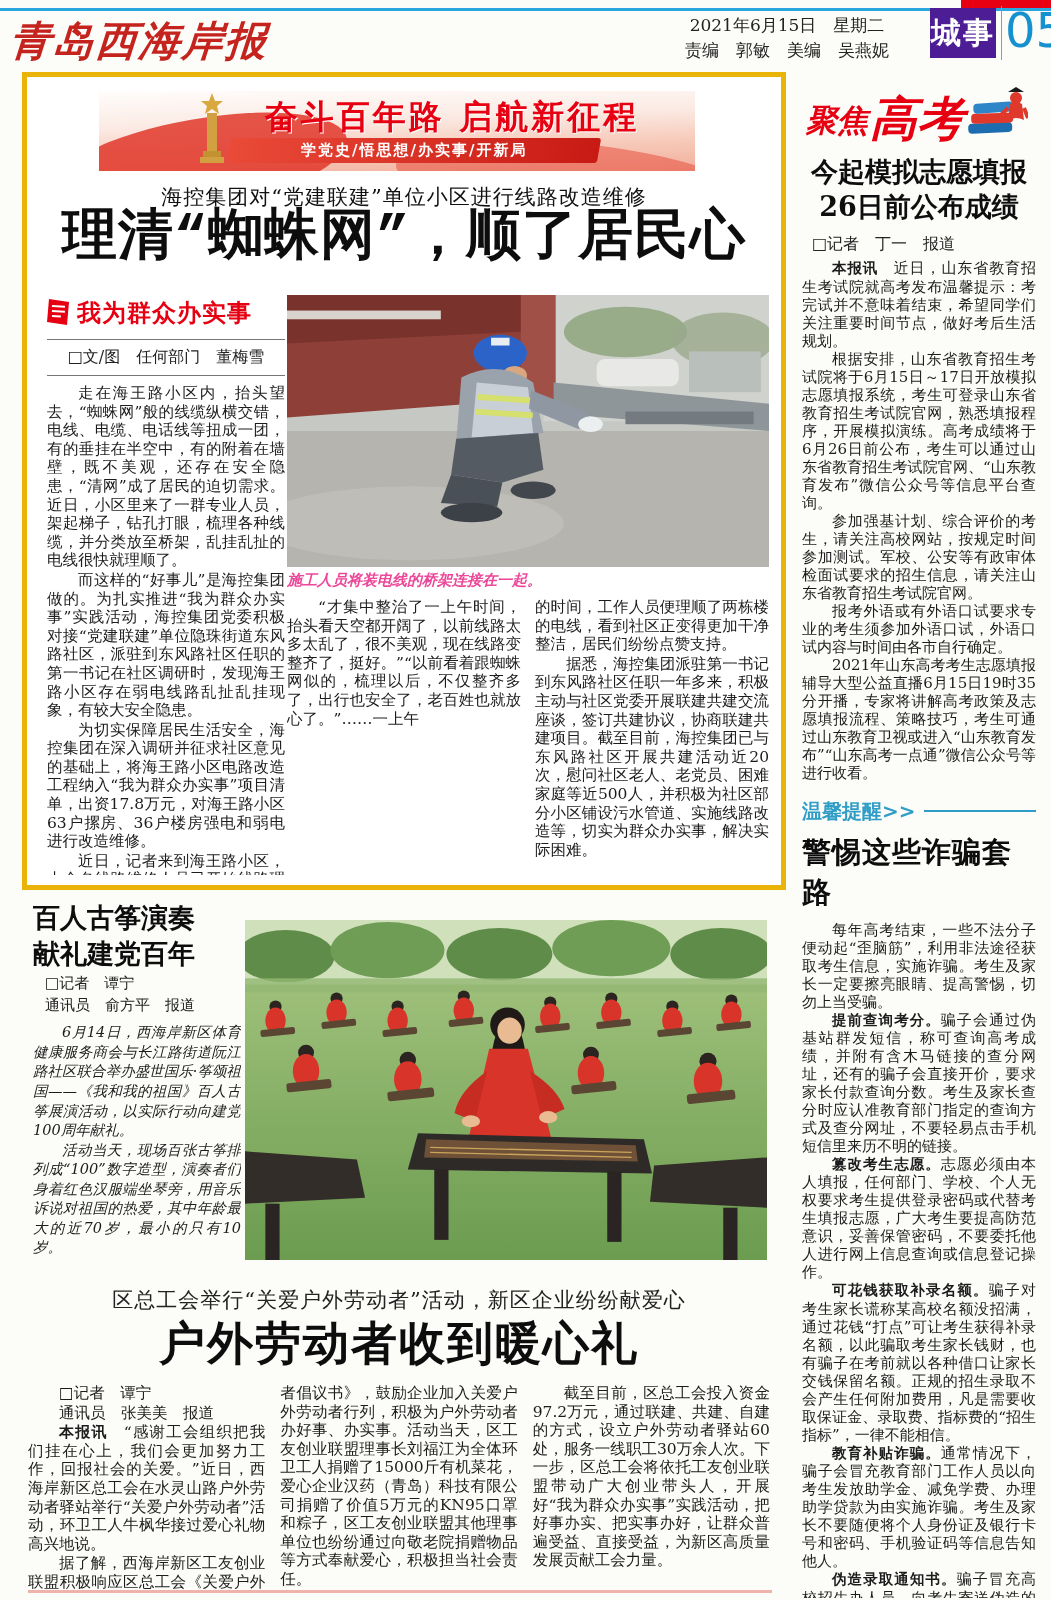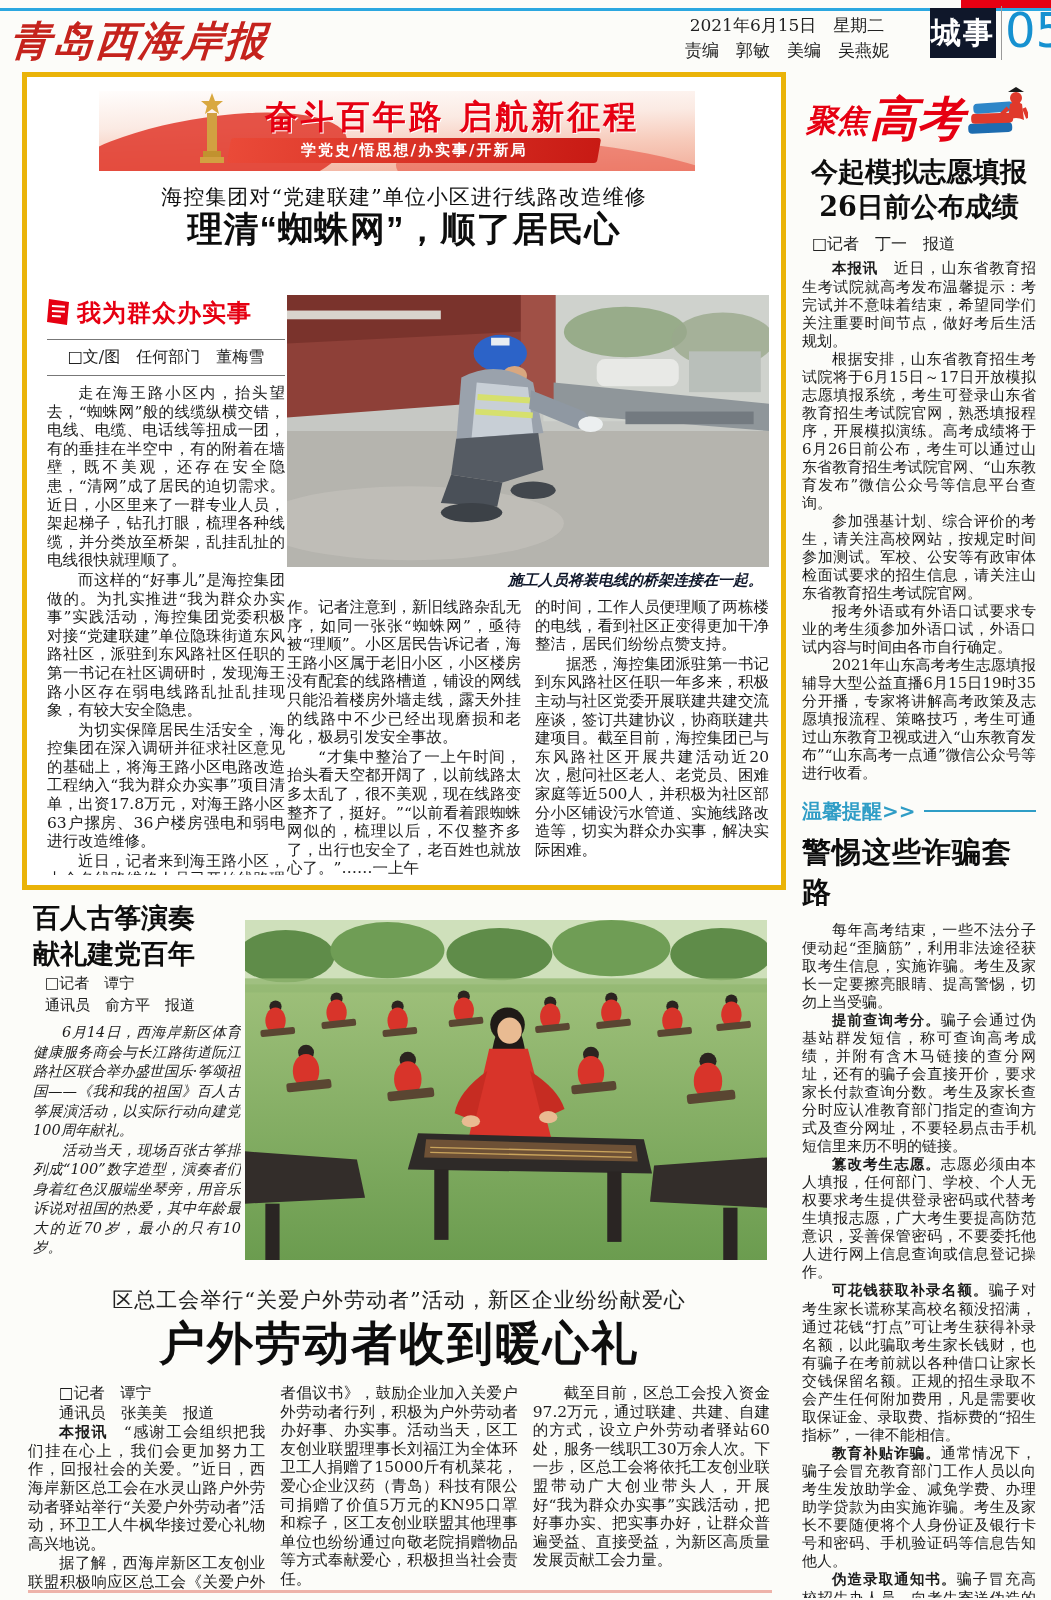--- a/index.html
+++ b/index.html
@@ -5,21 +5,21 @@
   html,body{margin:0;padding:0;background:#e8e8e4;}
   #page{position:relative;width:1051px;height:1600px;background:#fcfcf9;overflow:hidden;
         font-family:"DejaVu Serif",serif;color:#1a1a1a;margin:0 auto;}
   
   .topbar-blue{position:absolute;left:0;top:8px;width:100%;height:3px;background:#2ba7e0;}
   .topbar-red{position:absolute;right:0;top:0;width:90px;height:9px;background:#e60012;}
   .masthead{position:absolute;left:10px;top:14px;font-size:41px;font-weight:bold;font-style:italic;
             color:#c5231d;letter-spacing:2px;transform:skewX(-4deg);}
   .header-meta{position:absolute;left:652px;top:13px;width:270px;text-align:center;
                font-size:17px;line-height:1.45;color:#222;}
-  .section-box{position:absolute;left:930px;top:8px;width:66px;height:50px;background:#0f172a;
+  .section-box{position:absolute;left:930px;top:8px;width:66px;height:50px;background:#4c1d95;
                color:#fff;font-family:"DejaVu Sans",sans-serif;font-weight:900;font-size:30px;
                display:flex;align-items:center;justify-content:center;letter-spacing:2px;}
   .v-div{position:absolute;left:1001px;top:6px;width:1px;height:54px;background:#9a9a9a;}
   .page-no{position:absolute;left:1005px;top:2px;font-size:48px;color:#1691d0;
            font-family:"DejaVu Sans",sans-serif;}
   
   .main-box{position:absolute;left:22px;top:72px;width:754px;height:808px;border:5px solid #eab308;
             background:#fff;overflow:hidden;}
   .banner{position:absolute;left:72px;top:14px;width:596px;height:80px;overflow:hidden;
           background:linear-gradient(178deg,#fffdfc 0%,#fbeae3 38%,#f7cbbb 68%,#f2ae9b 100%);}
@@ -30,33 +30,33 @@
   .banner-title{position:absolute;left:120px;top:4px;right:10px;text-align:center;font-size:33px;
                 font-weight:900;color:#e60012;font-family:"DejaVu Sans",sans-serif;letter-spacing:3px;
                 text-shadow:1px 1px 0 #fff;}
   .banner-ribbon{position:absolute;left:130px;bottom:8px;width:370px;height:25px;
                  background:linear-gradient(90deg,#ea4a38,#c81a14);transform:skewX(-10deg);
                  border-radius:3px;display:flex;align-items:center;justify-content:center;}
   .banner-ribbon span{transform:skewX(10deg);color:#fff;font-size:15px;letter-spacing:2px;font-weight:bold;}
   .monument{position:absolute;left:96px;top:2px;}
   .kicker{position:absolute;left:0;top:106px;width:100%;text-align:center;font-size:21px;
           letter-spacing:1px;color:#111;}
-  .headline{position:absolute;left:0;top:134px;width:100%;text-align:center;font-size:35px;
-            font-weight:900;color:#0d0d0d;font-family:Liberation Sans, sans-serif;letter-spacing:1px;line-height:1;}
+  .headline{position:absolute;left:0;top:134px;width:100%;text-align:center;font-size:55px;
+            font-weight:900;color:#0d0d0d;font-family:Liberation Mono, monospace;letter-spacing:1px;line-height:1;}
   .m-col1{position:absolute;left:20px;top:220px;width:238px;height:578px;overflow:hidden;}
   .badge{display:flex;align-items:center;gap:6px;color:#e60012;font-weight:900;font-size:24px;
          font-family:"DejaVu Sans",sans-serif;letter-spacing:1px;}
   .byline-box{margin:10px 0 8px;padding:7px 0;border-top:1px solid #777;border-bottom:1px solid #777;
               font-size:16px;text-align:center;color:#222;}
   .bodytext p{margin:0 0 1px;font-size:15.5px;line-height:1.2;text-align:justify;text-indent:2em;color:#1c1c1c;}
   .bodytext p.noindent{text-indent:0;}
   .bodytext b{font-family:"DejaVu Sans",sans-serif;font-size:15px;}
   .m-right{position:absolute;left:260px;top:218px;width:482px;height:580px;overflow:hidden;}
   .m-photo{width:482px;height:272px;display:block;}
-  .m-caption{text-align:right;font-size:15px;font-style:italic;font-weight:bold;color:#0f172a;margin:4px 6px 8px 0;}
+  .m-caption{font-size:15px;font-style:italic;font-weight:bold;color:#ec4899;margin:4px 6px 8px 0;}
   .m-cols{display:flex;gap:14px;}
   .m-cols > div{flex:1;}
   
   .sidebar{position:absolute;left:802px;top:86px;width:234px;height:1512px;overflow:hidden;}
   .gk-logo{display:flex;align-items:flex-end;gap:2px;margin-left:4px;}
   .gk-prefix{font-size:31px;font-weight:900;font-style:italic;color:#e60012;
              font-family:"DejaVu Sans",sans-serif;line-height:1;padding-bottom:6px;}
   .gk-main{font-size:47px;font-weight:900;font-style:italic;color:#e60012;
            font-family:"DejaVu Sans",sans-serif;line-height:1;}
   .gk-title{text-align:center;font-weight:900;font-size:27px;line-height:1.3;margin-top:12px;color:#0e0e0e;}
@@ -171,21 +171,20 @@
           <ellipse cx="296" cy="133" rx="12" ry="8" fill="#eceff0"></ellipse>
           <path d="M165 148 L245 142 L250 180 L210 193 L160 185 Z" fill="#555b63"></path>
           <path d="M160 185 L210 193 L205 218 L150 214 Z" fill="#4a5058"></path>
           <ellipse cx="180" cy="224" rx="30" ry="10" fill="#3c4147"></ellipse>
           <ellipse cx="240" cy="201" rx="22" ry="9" fill="#42474d"></ellipse>
         </g>
       </svg>
       <div class="m-caption">施工人员将装电线的桥架连接在一起。</div>
       <div class="m-cols bodytext">
         <div>
-            <p class="noindent">作。记者注意到，新旧线路杂乱无序，如同一张张“蜘蛛网”，亟待被“理顺”。小区居民告诉记者，海王路小区属于老旧小区，小区楼房没有配套的线路槽道，铺设的网线只能沿着楼房外墙走线，露天外挂的线路中不少已经出现磨损和老化，极易引发安全事故。</p>
             <p>“才集中整治了一上午时间，抬头看天空都开阔了，以前线路太多太乱了，很不美观，现在线路变整齐了，挺好。”“以前看着跟蜘蛛网似的，梳理以后，不仅整齐多了，出行也安全了，老百姓也就放心了。”……一上午</p>
           </div>
         <div>
             <p class="noindent">的时间，工作人员便理顺了两栋楼的电线，看到社区正变得更加干净整洁，居民们纷纷点赞支持。</p>
             <p>据悉，海控集团派驻第一书记到东风路社区任职一年多来，积极主动与社区党委开展联建共建交流座谈，签订共建协议，协商联建共建项目。截至目前，海控集团已与东风路社区开展共建活动近20次，慰问社区老人、老党员、困难家庭等近500人，并积极为社区部分小区铺设污水管道、实施线路改造等，切实为群众办实事，解决实际困难。</p>
           </div>
       </div>
     </div>
   </section>
 

